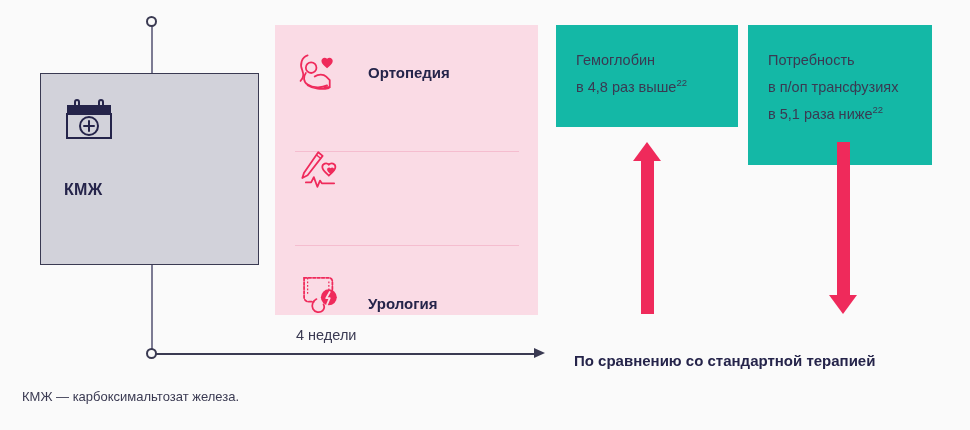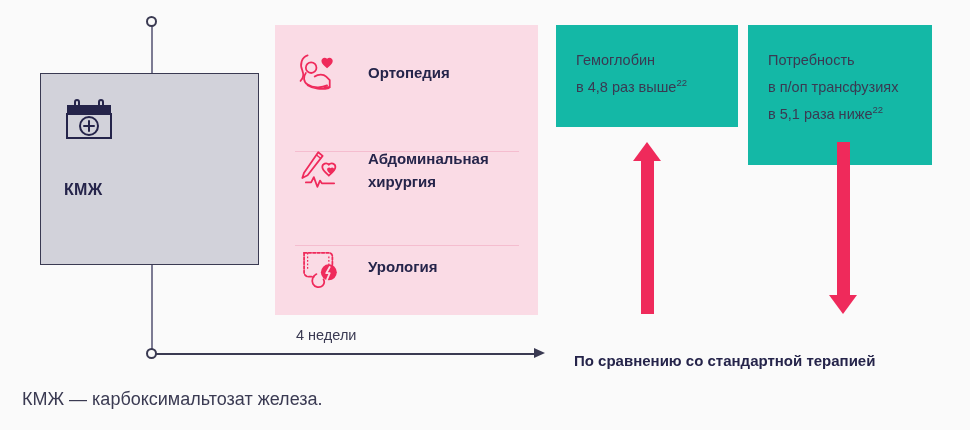--- a/index.html
+++ b/index.html
@@ -108,21 +108,21 @@
   .spec-row {
     position: absolute;
     left: 0;
     width: 263px;
     height: 96px;
     display: flex;
     align-items: center;
   }
   .spec-row.r0 { top: 0px; }
   .spec-row.r1 { top: 97px; }
-  .spec-row.r2 { top: 194px; }
+  .spec-row.r2 { top: 194px; align-items: flex-end; }
   .spec-divider {
     position: absolute;
     left: 20px;
     width: 224px;
     height: 1px;
     background: #f5bdcf;
   }
   .spec-divider.d0 { top: 126px; }
   .spec-divider.d1 { top: 220px; }
   .spec-icon {
@@ -195,21 +195,21 @@
     font-weight: bold;
     color: #25244a;
     white-space: nowrap;
   }
 
   
   .footnote {
     position: absolute;
     left: 22px;
     top: 389px;
-    font-size: 18px;
+    font-size: 13px;
     color: #3a3a52;
   }
 </style>
 </head>
 <body>
 
 <div id="canvas">
 
   <div class="axis-vline"></div>
   <div class="axis-dot top"></div>
@@ -253,21 +253,20 @@
     <div class="spec-row r1">
       <div class="spec-icon">
         <svg viewBox="0 0 56 52" width="50" height="46">
           <path d="M26 6 l5 4 l-17 22 l-6 3 l2 -6 z" fill="none" stroke="#ef2a5b" stroke-width="2" stroke-linejoin="round"></path>
           <path d="M24 9 l5 4" stroke="#ef2a5b" stroke-width="1.6"></path>
           <path d="M38 20 c-2.6 -3 -7.4 -1.2 -7.4 2.6 c0 3.6 4 6.6 7.4 9.6 c3.4 -3 7.4 -6 7.4 -9.6 c0 -3.8 -4.8 -5.6 -7.4 -2.6 z" fill="none" stroke="#ef2a5b" stroke-width="2"></path>
           <path d="M40 24 c-1.4 -1.6 -4 -.6 -4 1.4 c0 2 2.2 3.6 4 5.2 c1.8 -1.6 4 -3.2 4 -5.2 c0 -2 -2.6 -3 -4 -1.4 z" fill="#ef2a5b"></path>
           <path d="M12 40 h6 l3 -6 l4 11 l3 -7 l2 3 h14" fill="none" stroke="#ef2a5b" stroke-width="2" stroke-linecap="round" stroke-linejoin="round"></path>
         </svg>
       </div>
-      <div class="spec-text">Абдоминальная хирургия</div>
     </div>
 
     <div class="spec-divider d1"></div>
 
     <div class="spec-row r2">
       <div class="spec-icon">
         <svg viewBox="0 0 56 52" width="50" height="46">
           <path d="M10 10 h28 a4 4 0 0 1 4 4 v20" fill="none" stroke="#ef2a5b" stroke-width="2" stroke-linecap="round" stroke-dasharray="3 2"></path>
           <path d="M10 10 v22 a5 5 0 0 0 5 5 h6" fill="none" stroke="#ef2a5b" stroke-width="2" stroke-linecap="round" stroke-dasharray="3 2"></path>
           <path d="M14 10 v20 M38 14 v20" fill="none" stroke="#ef2a5b" stroke-width="1.4" stroke-dasharray="2 2"></path>

